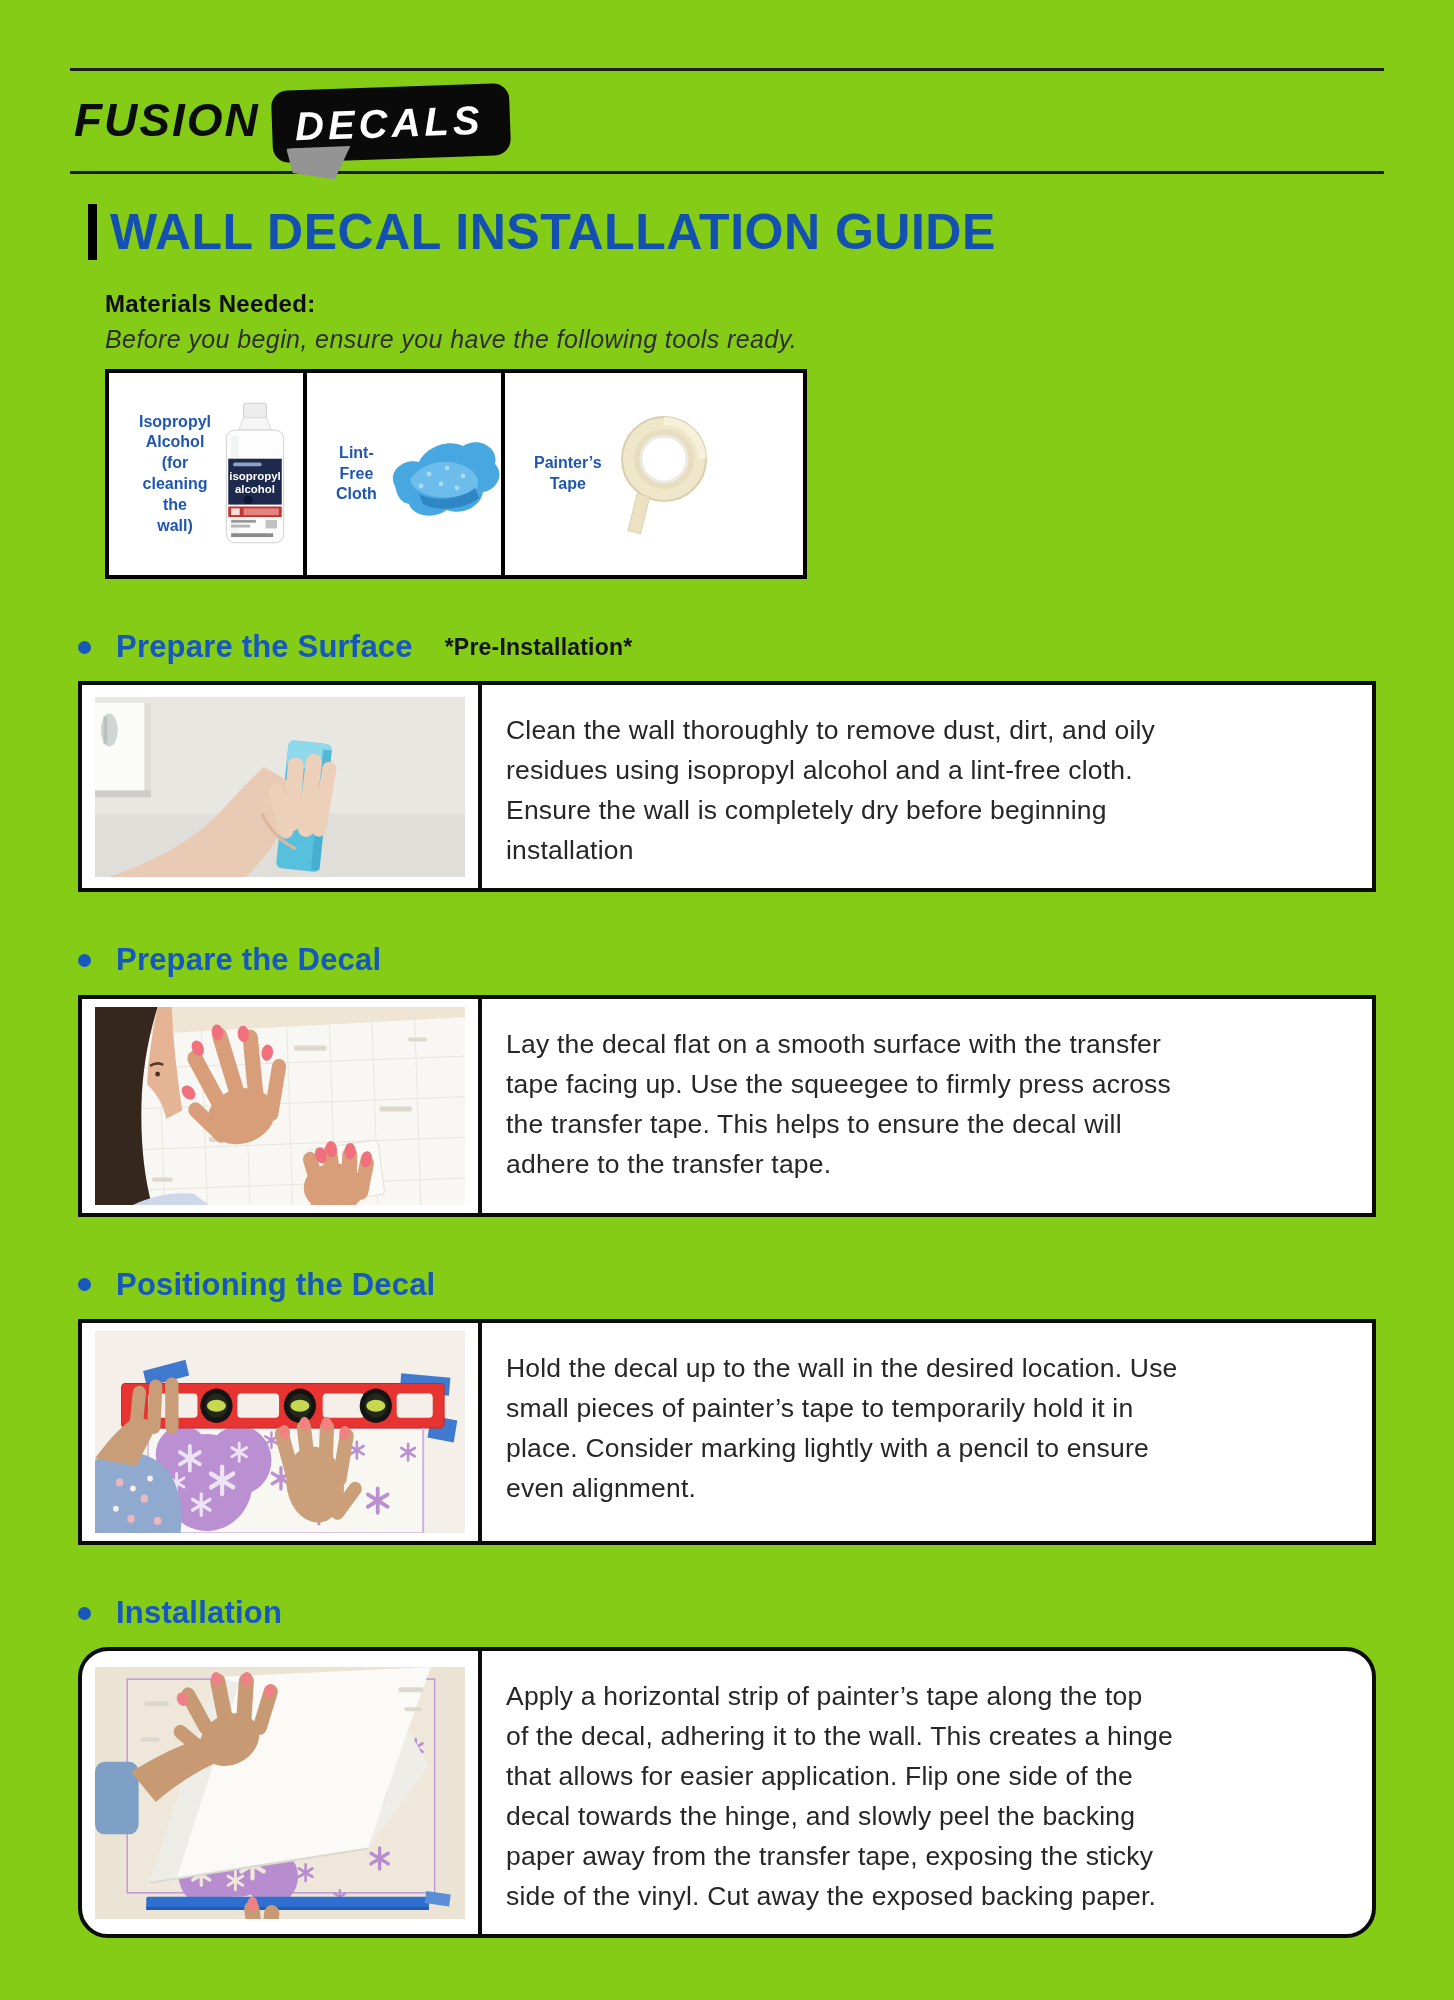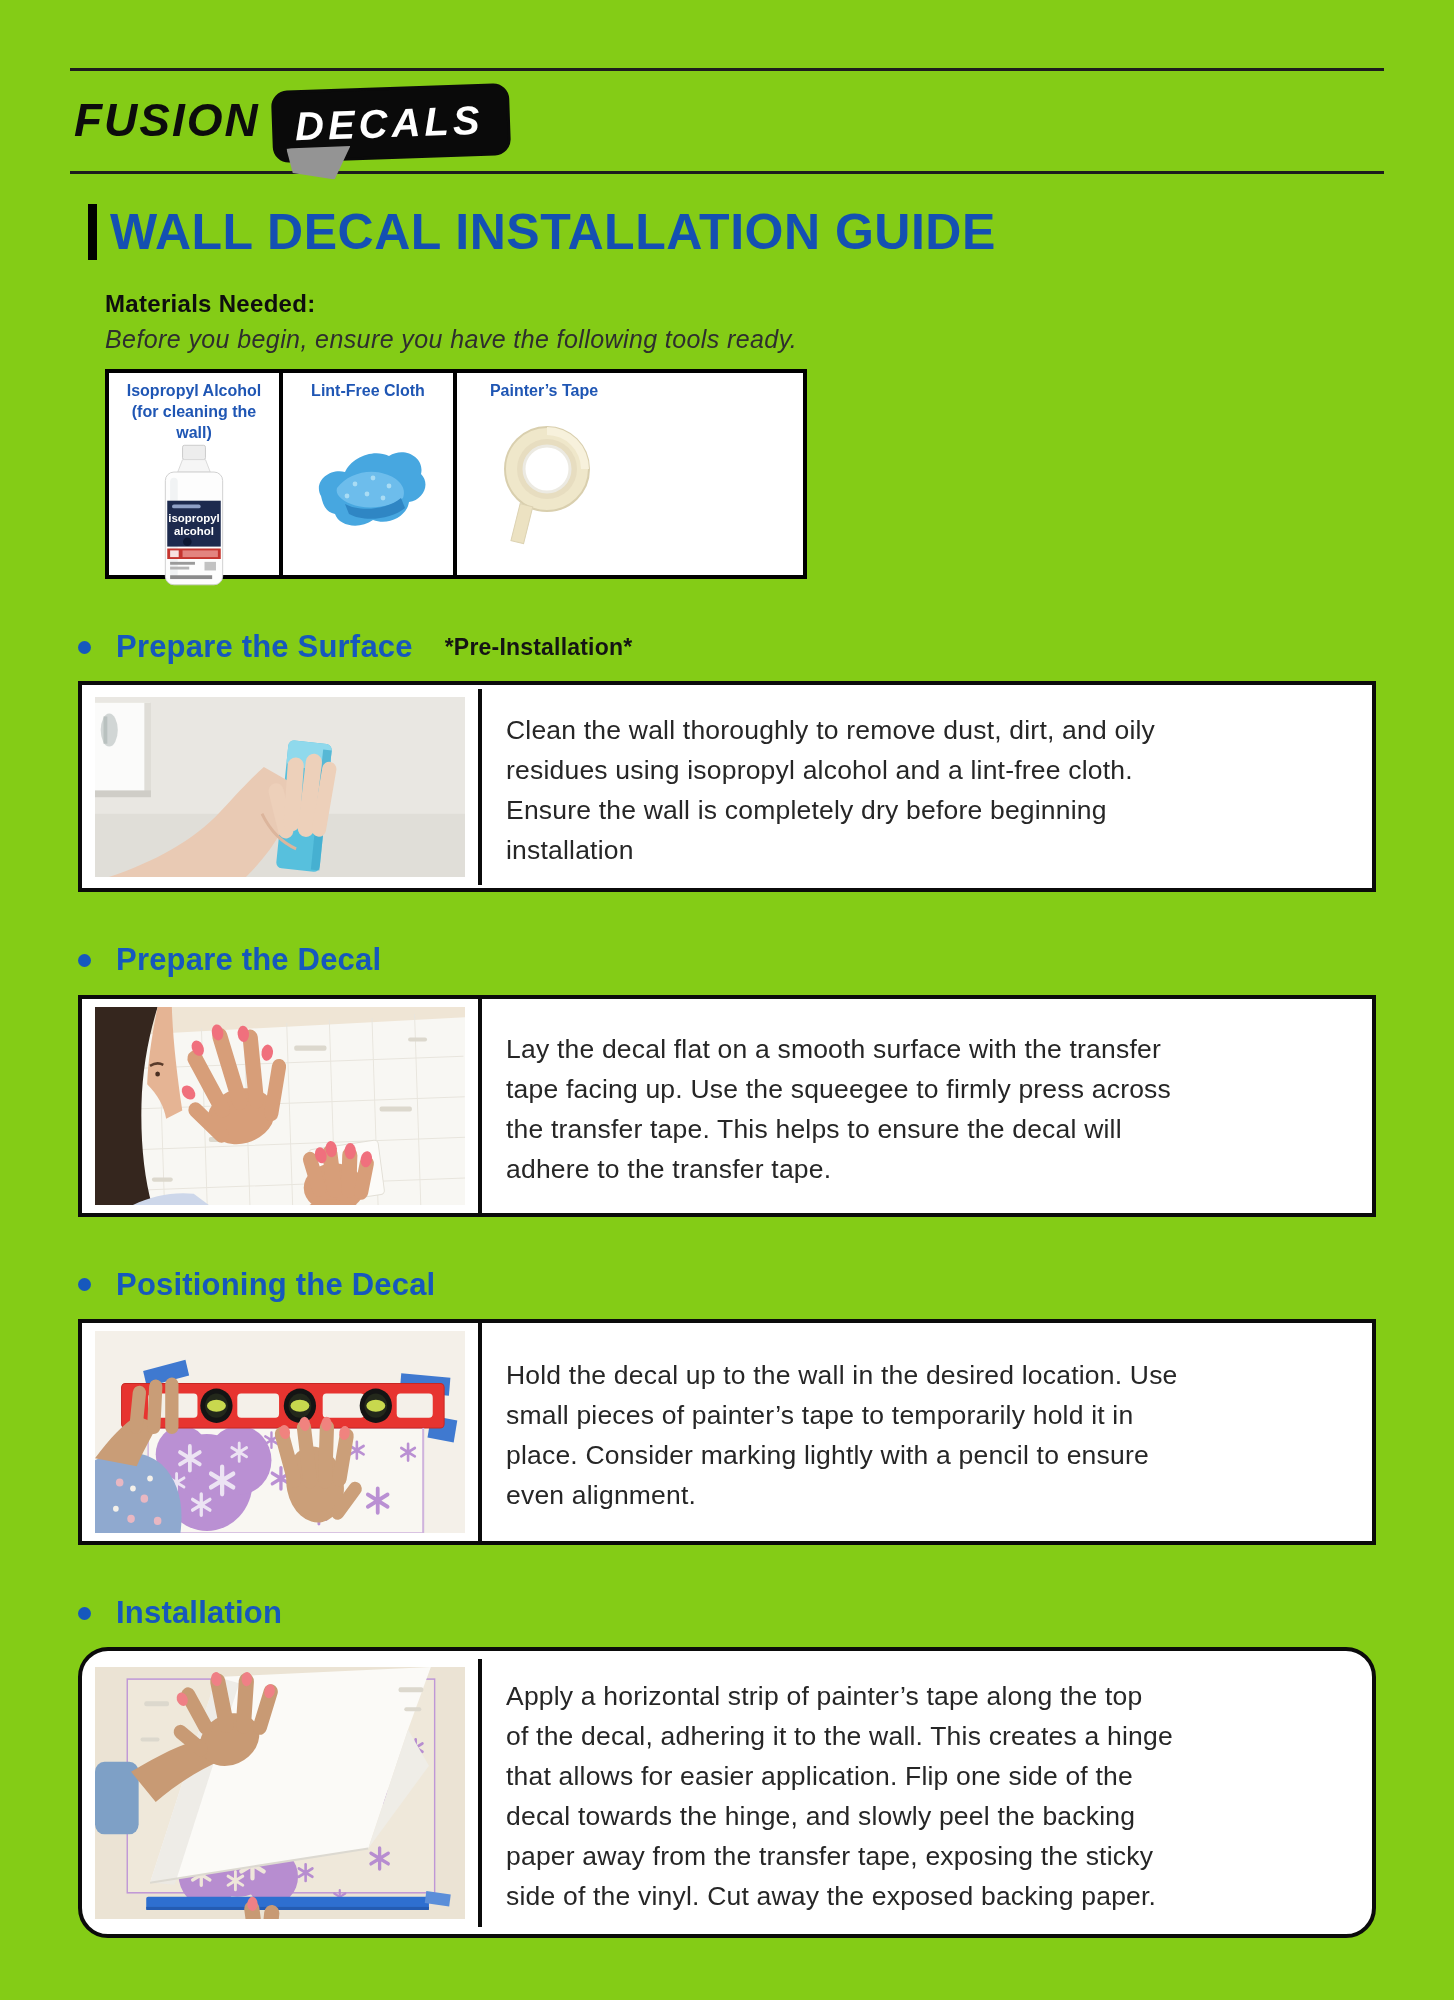--- a/index.html
+++ b/index.html
@@ -34,32 +34,32 @@
   .title-bar{width:9px;height:56px;background:#000;margin-right:13px;flex:none;}
   .page-title{font-size:50px;font-weight:700;color:#1450b2;margin:0;line-height:1.05;letter-spacing:0.5px;}
 
   
   .materials{margin:30px 78px 0 105px;}
   .m-heading{font-size:24px;font-weight:700;color:#0e0e0e;letter-spacing:0.3px;}
   .m-intro{font-size:25px;font-style:italic;color:#2e2e2e;margin-top:7px;letter-spacing:0.4px;}
   .m-table{display:flex;border:4px solid #000;width:702px;margin-top:15px;background:#fff;box-sizing:border-box;}
   .m-cell{
     width:174px;box-sizing:border-box;border-right:4px solid #000;height:202px;
-    display:flex;flex-direction:column;align-items:center;padding:8px 5px 8px;
+    display:flex;align-items:center;padding:8px 5px 8px;margin-left:24px;
   }
   .m-cell:last-child{border-right:none;}
   .m-label{font-size:16px;font-weight:700;color:#1f56b4;text-align:center;line-height:1.3;white-space:pre-line;}
   .m-icon{flex:1;display:flex;align-items:center;justify-content:center;width:100%;}
 
   
   .sec-heading{display:flex;align-items:center;margin:48px 78px 14px 78px;}
   .bullet{width:13px;height:13px;border-radius:50%;background:#1658bd;margin-right:25px;flex:none;}
   .sec-title{font-size:31px;font-weight:700;color:#1658bd;letter-spacing:0.2px;line-height:1.3;}
   .sec-note{font-size:23px;font-weight:700;color:#141414;margin-left:32px;letter-spacing:0.2px;}
-  .sec-box{display:flex;border:4px solid #0b0b0b;margin:0 78px;box-sizing:border-box;background:#fff;align-items:center;}
+  .sec-box{display:flex;border:4px solid #0b0b0b;margin:0 78px;box-sizing:border-box;background:#fff;}
   .img-cell{
     width:400px;min-width:400px;box-sizing:border-box;border-right:4px solid #0b0b0b;
     display:flex;align-items:center;justify-content:center;padding:8px 13px;
   }
   .photo{width:372px;display:block;}
   .p1{height:180px;} .p2{height:198px;} .p3{height:202px;} .p4{height:252px;}
   .b1{min-height:203px;} .b2{min-height:218px;} .b3{min-height:220px;} .b4{min-height:283px;border-radius:30px;}
   .text-cell{flex:1;padding:25px 18px 18px 24px;box-sizing:border-box;}
   .body-text{
     font-size:26.5px;line-height:40px;color:#262626;letter-spacing:0.2px;

